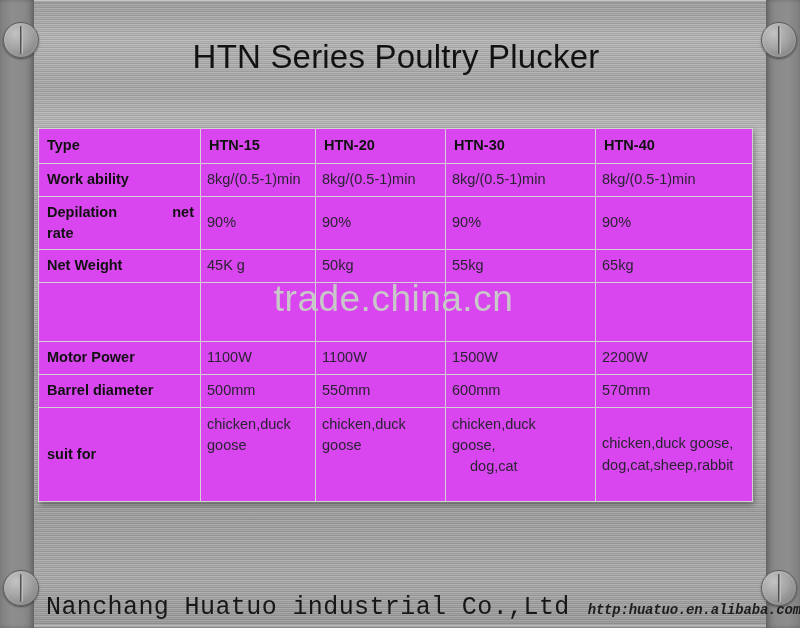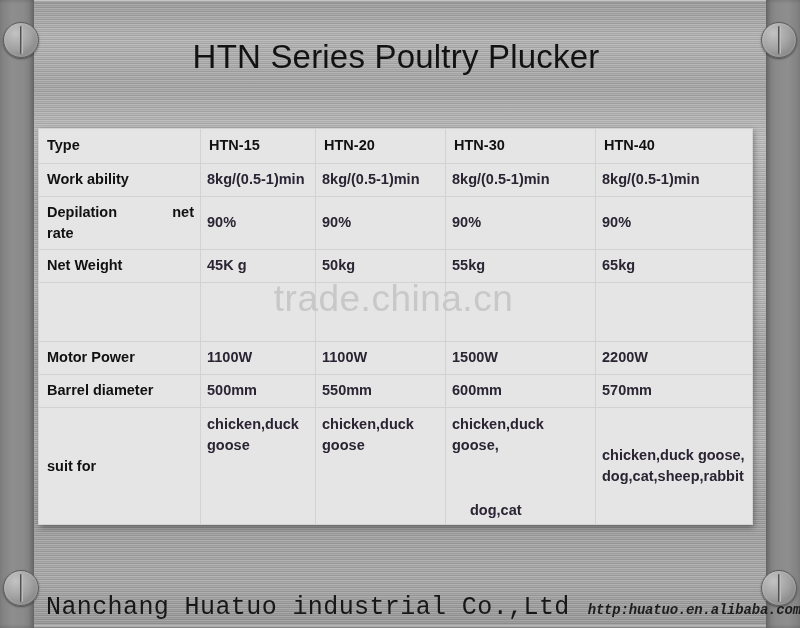--- a/index.html
+++ b/index.html
@@ -108,31 +108,30 @@
     top: 128px;
     width: 714px;
     z-index: 5;
     background: #ffffff;
     box-shadow: 2px 3px 6px rgba(0,0,0,0.35);
   }
   table.spec {
     width: 100%;
     border-collapse: collapse;
     table-layout: fixed;
-    background: #e5e5e5;
+    background: #d946ef;
   }
   table.spec td {
     border: 1px solid #d2d2d2;
     padding: 3px 6px;
     font-size: 14.5px;
     color: #2a2433;
     vertical-align: middle;
     line-height: 1.45;
     font-family: "Liberation Sans", sans-serif;
-    font-weight: bold;
   }
   table.spec td.label {
     font-weight: bold;
     color: #111111;
     padding-left: 8px;
   }
   td.label.justify {
     text-align: justify;
     text-align-last: justify;
   }
@@ -151,21 +150,21 @@
   .col-v2    { width: 130px; }
   .col-v3    { width: 150px; }
   .col-v4    { width: 157px; }
 
   tr.blank td { height: 52px; border-left-color: #d2d2d2; }
   tr.h-type td { height: 28px; }
   tr.h-norm td { height: 26px; }
   tr.h-two  td { height: 46px; }
   tr.h-suit td { height: 84px; vertical-align: middle; }
 
-  .indent { padding-left: 18px; display: inline-block; margin-top: 44px; }
+  .indent { padding-left: 18px; display: inline-block; }
 
   
   .watermark {
     position: absolute;
     left: 0;
     right: 13px;
     top: 278px;
     text-align: center;
     font-size: 37px;
     color: #c8c8c8;

